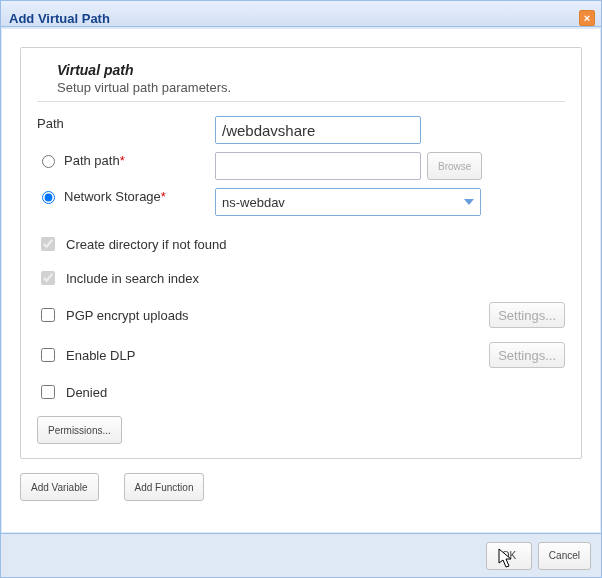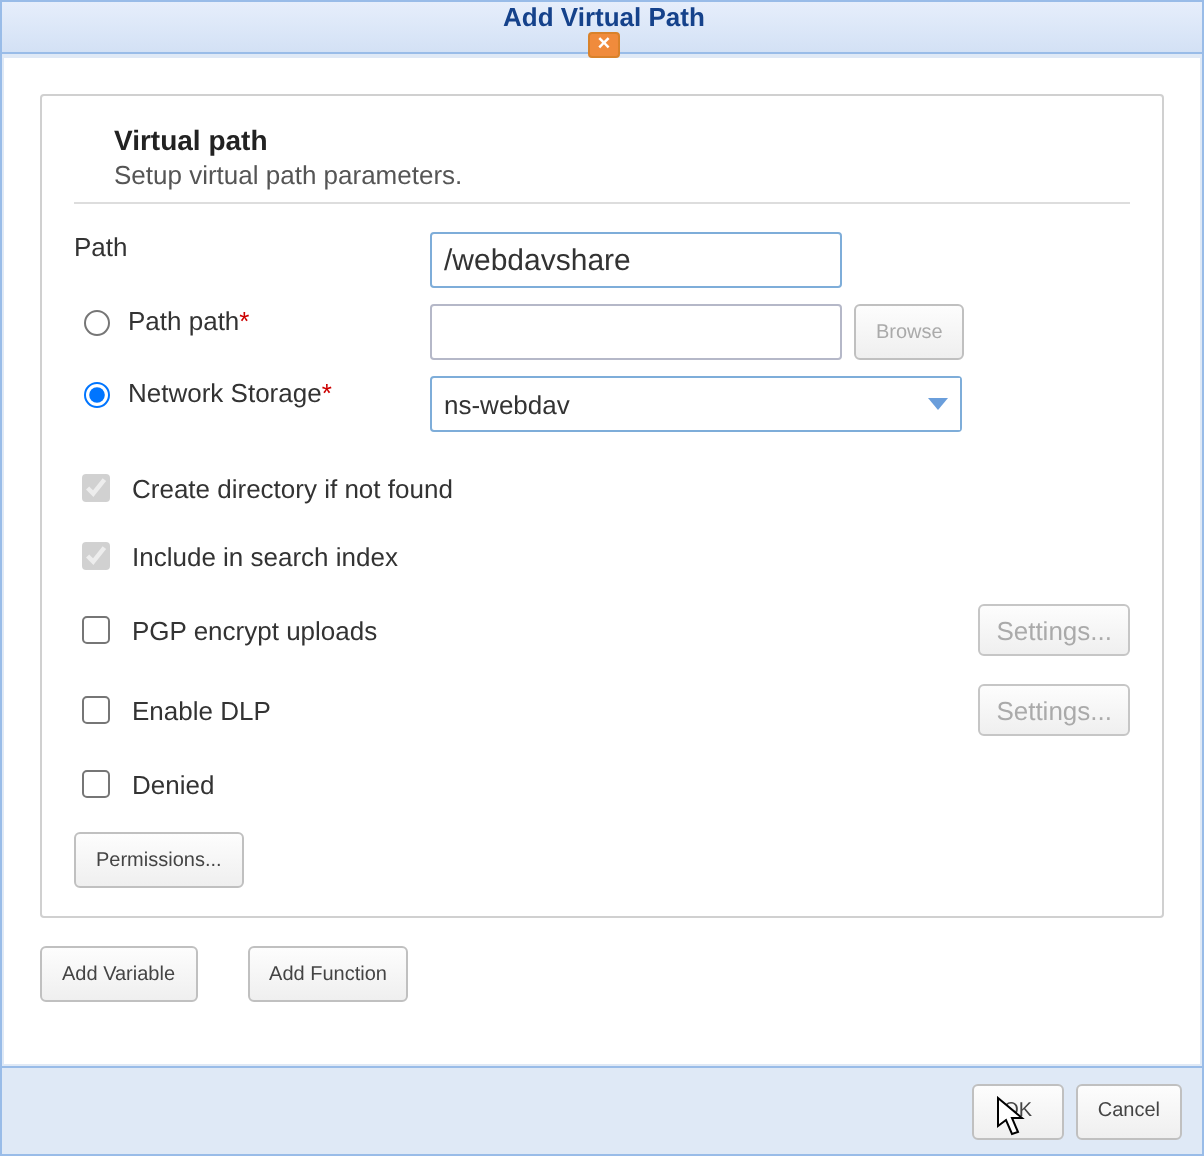--- a/index.html
+++ b/index.html
@@ -15,23 +15,22 @@
     height: 578px;
     border: 1px solid #99bce8;
     background: #dfe9f6;
     position: relative;
   }
   .dialog-header {
     height: 26px;
     background: linear-gradient(to bottom, #e6eefb 0%, #d3e1f5 100%);
     border-bottom: 1px solid #99bce8;
     display: flex;
-    align-items: center;
+    align-items: flex-end;
     padding: 0 6px 0 8px;
-    flex-direction: column;
   }
   .dialog-title {
     font-weight: bold;
     font-size: 13px;
     color: #15428b;
     flex: 1;
   }
   .close-btn {
     width: 16px;
     height: 16px;
@@ -62,20 +61,21 @@
     border: 1px solid #d0d0d0;
     border-radius: 2px;
     padding: 14px 16px 14px 16px;
     background: #fff;
   }
   .section-title {
     font-weight: bold;
     font-size: 14px;
     color: #222;
     margin: 0 0 2px 20px;
+    font-style: italic;
   }
   .section-sub {
     color: #555;
     margin: 0 0 6px 20px;
     font-size: 13px;
   }
   hr.sep {
     border: none;
     border-top: 1px solid #ddd;
     margin: 4px 0 14px 0;

